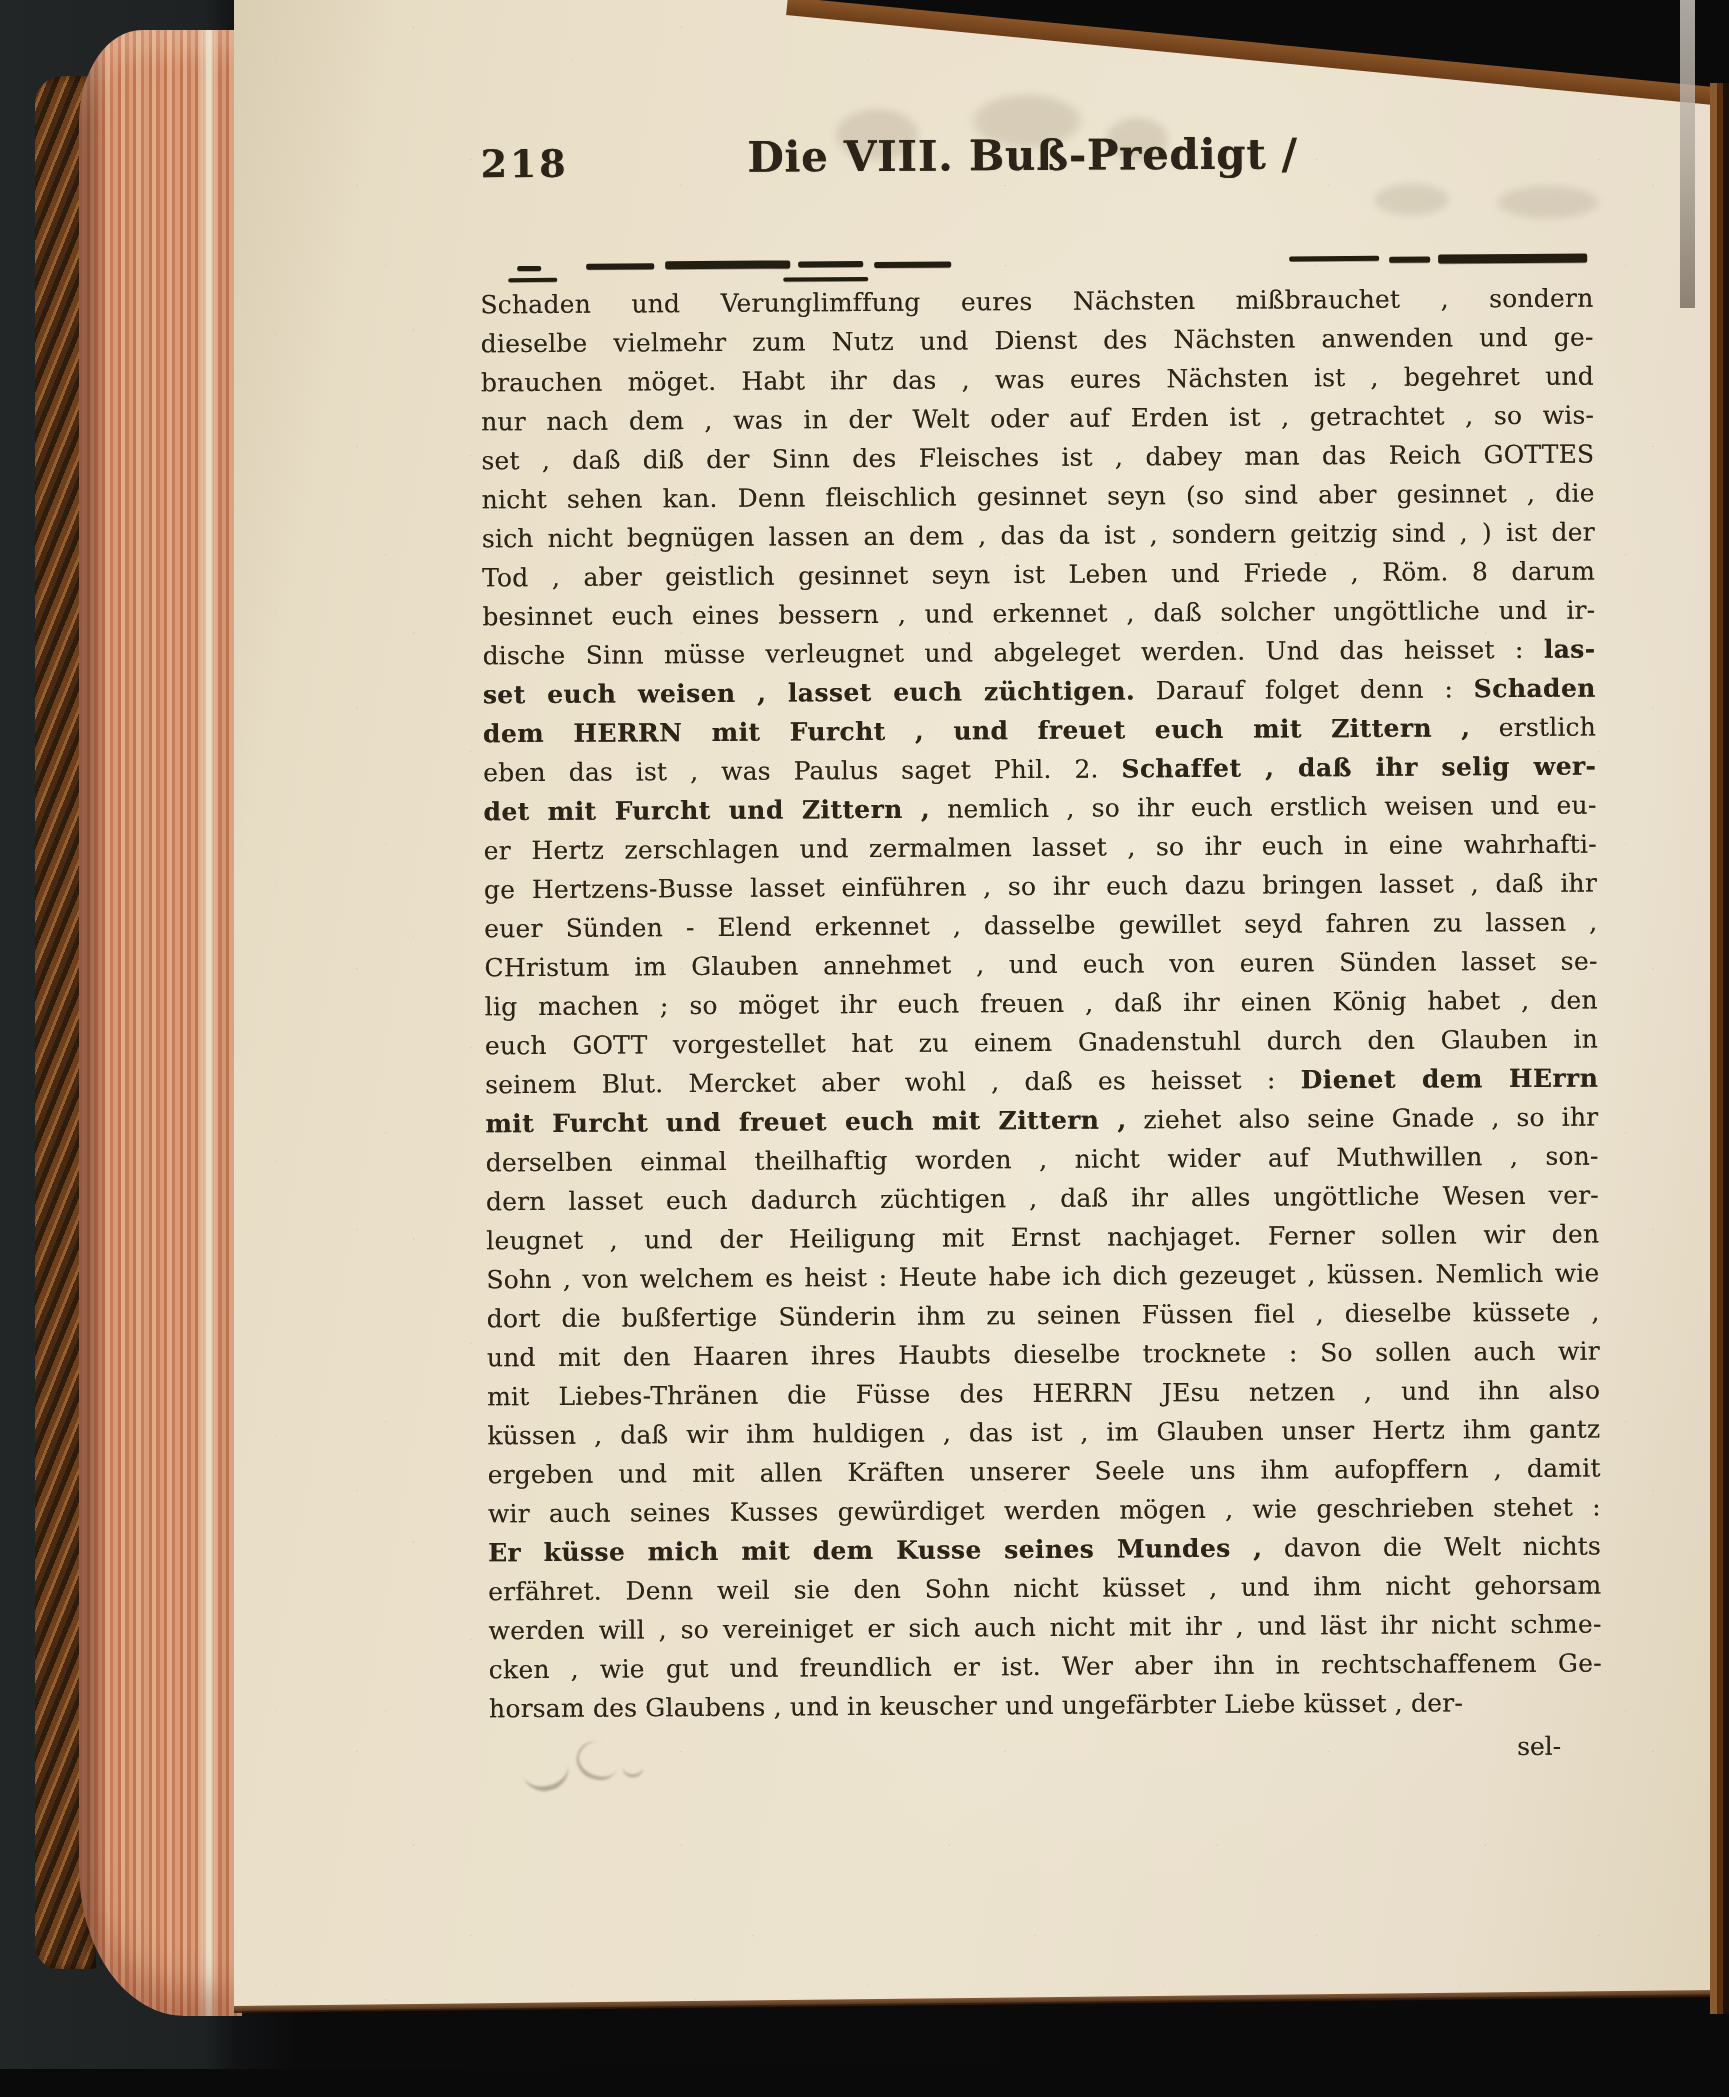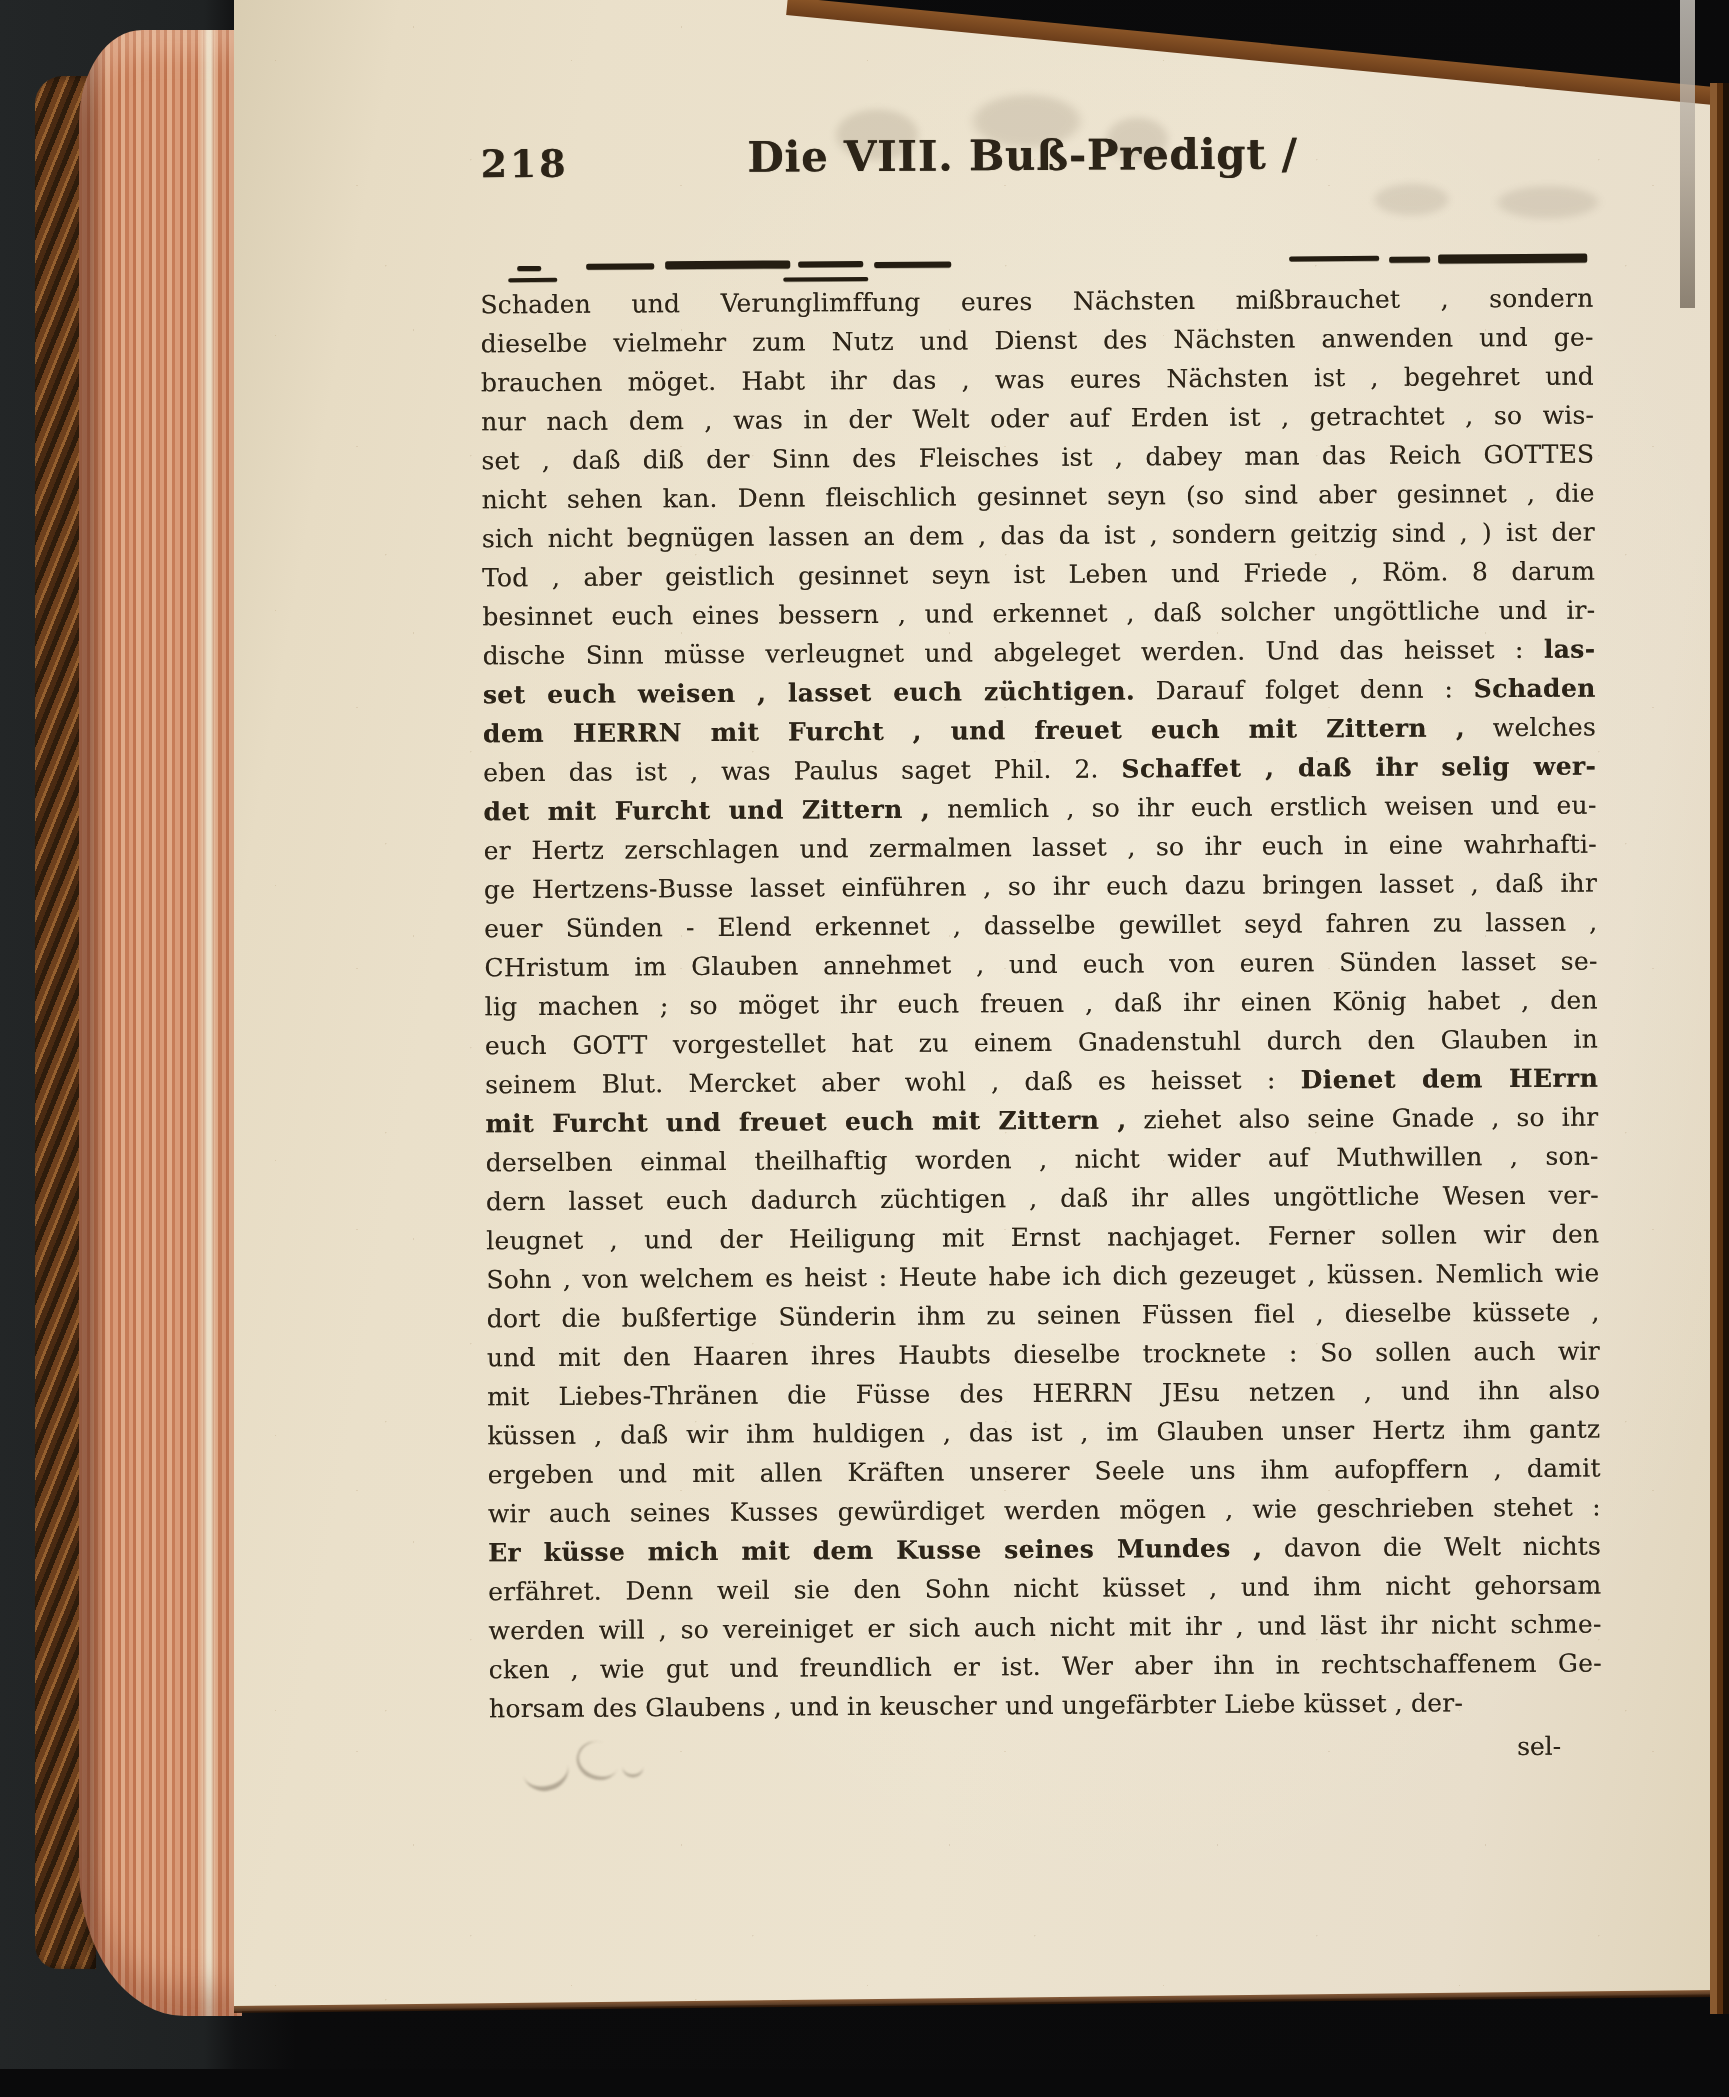--- a/index.html
+++ b/index.html
@@ -111,21 +111,21 @@
         <div class="line"><span>dieselbe vielmehr zum Nutz und Dienst des Nächsten anwenden und ge-</span></div>
         <div class="line"><span>brauchen möget.  Habt ihr das , was eures Nächsten ist ,  begehret und</span></div>
         <div class="line"><span>nur nach dem , was in der Welt oder auf Erden ist ,  getrachtet ,  so wis-</span></div>
         <div class="line"><span>set , daß diß der Sinn des Fleisches ist ,  dabey man das Reich GOTTES</span></div>
         <div class="line"><span>nicht sehen kan.  Denn fleischlich gesinnet seyn (so sind aber gesinnet , die</span></div>
         <div class="line"><span>sich nicht begnügen lassen an dem ,  das da ist ,  sondern geitzig sind , ) ist der</span></div>
         <div class="line"><span>Tod , aber geistlich gesinnet seyn ist Leben und Friede ,  Röm. 8  darum</span></div>
         <div class="line"><span>besinnet euch eines bessern ,  und erkennet ,  daß solcher ungöttliche und ir-</span></div>
         <div class="line"><span>dische Sinn müsse verleugnet und abgeleget werden.  Und das heisset :  </span><span class="b">las-</span></div>
         <div class="line"><span class="b">set euch weisen , lasset euch züchtigen.</span><span>  Darauf folget denn :  </span><span class="b">Schaden</span></div>
-        <div class="line"><span class="b">dem HERRN mit Furcht ,  und freuet euch mit Zittern ,</span><span>  welches</span></div>
+        <div class="line"><span class="b">dem HERRN mit Furcht ,  und freuet euch mit Zittern ,</span><span>  erstlich</span></div>
         <div class="line"><span>eben das ist , was Paulus saget Phil. 2.   </span><span class="b">Schaffet , daß ihr selig wer-</span></div>
         <div class="line"><span class="b">det mit Furcht und Zittern ,</span><span>  nemlich , so ihr euch erstlich weisen und eu-</span></div>
         <div class="line"><span>er Hertz zerschlagen und zermalmen lasset ,  so ihr euch in eine wahrhafti-</span></div>
         <div class="line"><span>ge Hertzens-Busse lasset einführen ,  so ihr euch dazu bringen lasset , daß ihr</span></div>
         <div class="line"><span>euer Sünden - Elend erkennet ,  dasselbe gewillet seyd fahren zu lassen ,</span></div>
         <div class="line"><span>CHristum im Glauben annehmet ,  und euch von euren Sünden lasset se-</span></div>
         <div class="line"><span>lig machen ;  so möget ihr euch freuen ,  daß ihr einen König habet ,  den</span></div>
         <div class="line"><span>euch GOTT vorgestellet hat zu einem Gnadenstuhl durch den Glauben in</span></div>
         <div class="line"><span>seinem Blut.  Mercket aber wohl , daß es heisset :  </span><span class="b">Dienet dem HErrn</span></div>
         <div class="line"><span class="b">mit Furcht und freuet euch mit Zittern ,</span><span>  ziehet also seine Gnade , so ihr</span></div>

